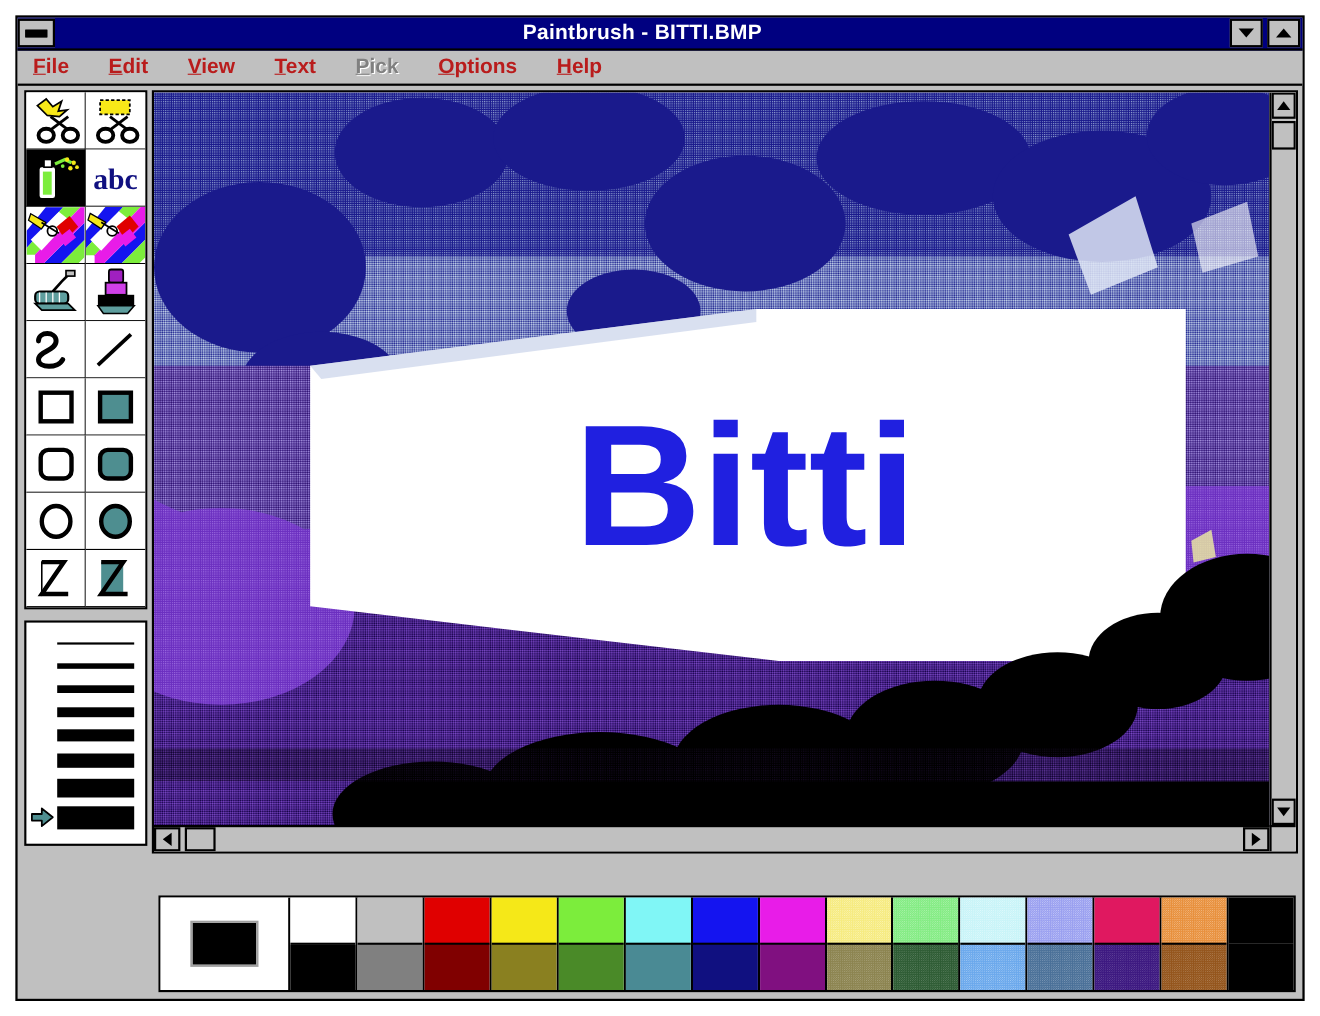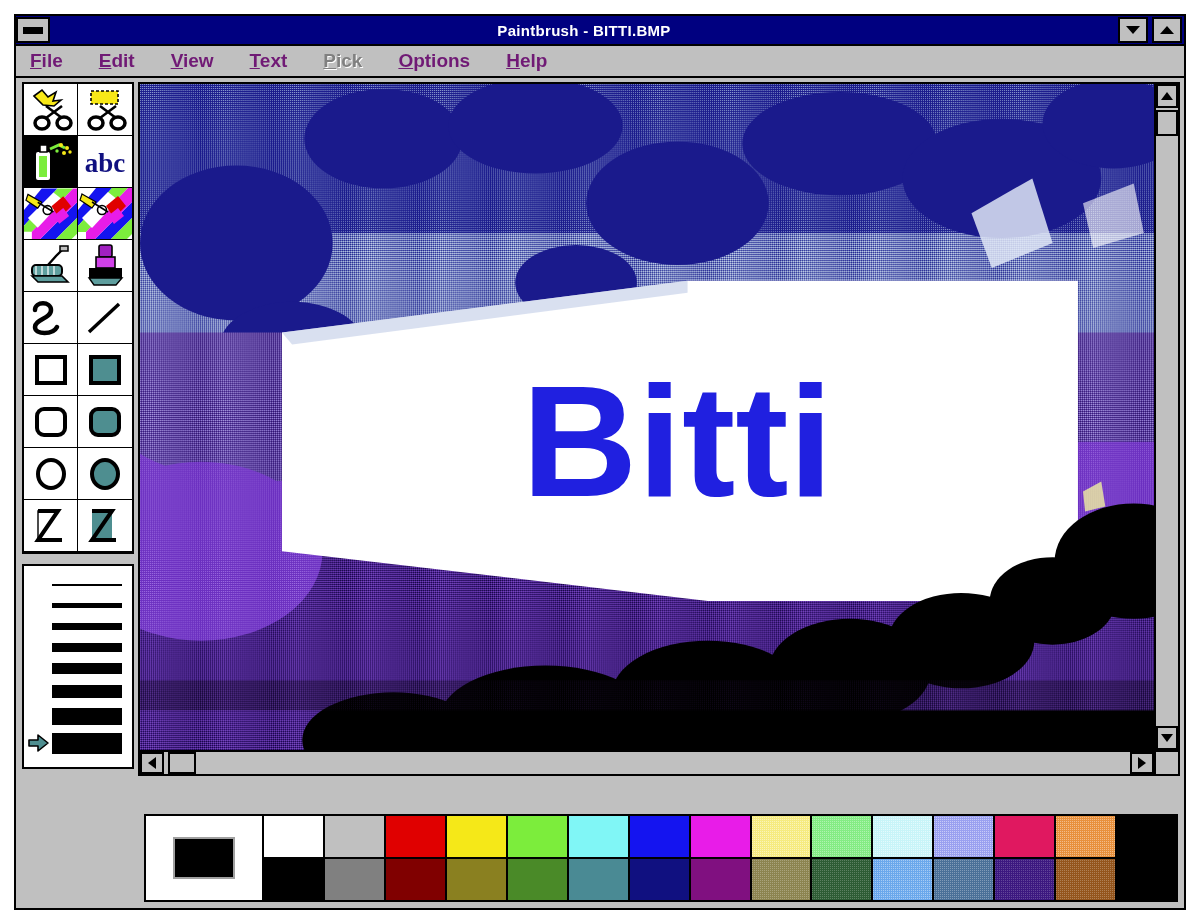--- a/index.html
+++ b/index.html
@@ -7,33 +7,33 @@
 
   .app{position:absolute;left:14px;top:14px;width:1172px;height:896px;background:#c0c0c0;
        border:2px solid #000;box-sizing:border-box;}
 
   
   .titlebar{position:relative;height:30px;background:#000080;display:flex;align-items:center;
             border-bottom:2px solid #000;box-sizing:border-box;}
   .sysmenu{width:34px;height:26px;background:#c0c0c0;border:2px solid #000;box-sizing:border-box;
            display:flex;align-items:center;justify-content:center;margin-left:0px;flex:none;}
   .sysmenu i{display:block;width:18px;height:5px;background:#000;border:1px solid #000;}
-  .title-text{flex:1;text-align:center;color:#fff;font-size:15px;font-weight:bold;
+  .title-text{flex:1;text-align:center;color:#fff;font-size:19px;font-weight:bold;
               letter-spacing:.3px;padding-right:0px;}
   .winbtns{display:flex;gap:4px;margin-right:2px;flex:none;}
   .winbtn{width:30px;height:26px;background:#c0c0c0;border:2px solid #000;box-sizing:border-box;
           display:flex;align-items:center;justify-content:center;}
   .tri{width:0;height:0;border-left:7px solid transparent;border-right:7px solid transparent;}
   .tri.down{border-top:8px solid #000;}
   .tri.up{border-bottom:8px solid #000;}
 
   
   .menubar{height:32px;background:#c0c0c0;display:flex;align-items:center;
            padding-left:14px;border-bottom:2px solid #000;box-sizing:border-box;}
-  .menu-item{font-size:19px;font-weight:bold;color:#701a75;margin-right:36px;white-space:nowrap;}
+  .menu-item{font-size:19px;font-weight:bold;color:#b91c1c;margin-right:36px;white-space:nowrap;}
   .menu-item.disabled{color:#808080;text-shadow:1px 1px 0 #fff;}
   .menu-item u{text-decoration:underline;}
 
   
   .workspace{position:relative;height:calc(100% - 62px);display:flex;justify-content:center;}
 
   
   .leftcol{width:122px;flex:none;padding:4px 4px 0 6px;box-sizing:border-box;}
   .toolbox{border:2px solid #000;background:#fff;width:112px;box-sizing:border-box;
            display:grid;grid-template-columns:1fr 1fr;}

